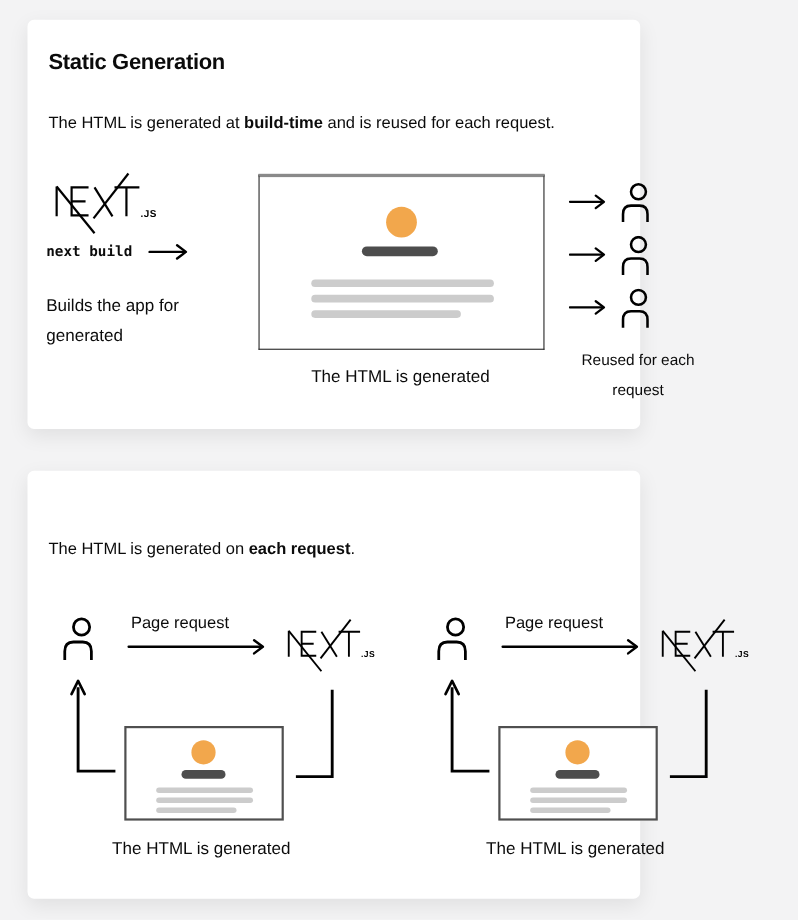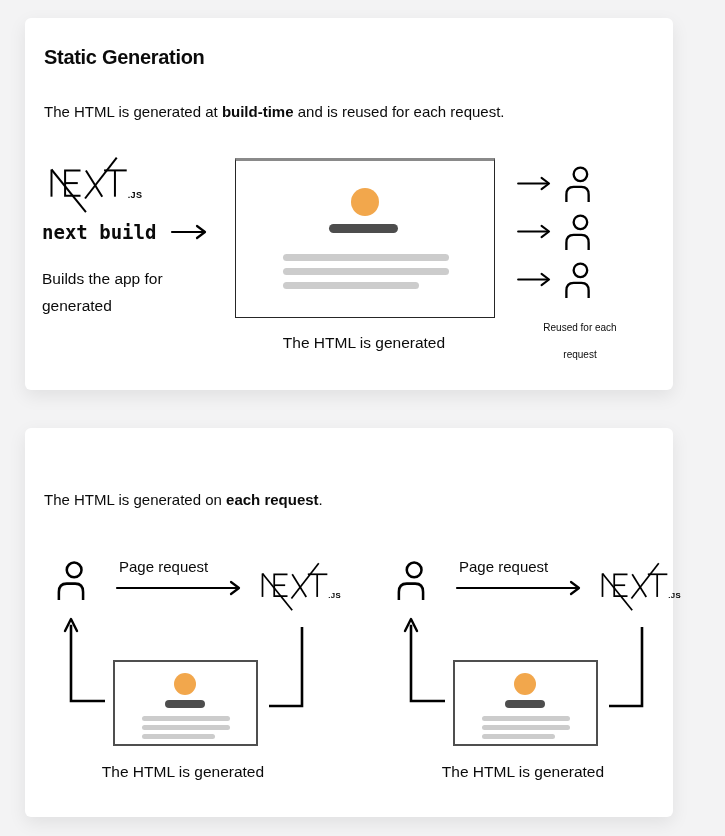--- a/index.html
+++ b/index.html
@@ -5,57 +5,57 @@
   html,body{margin:0;padding:0;}
   body{
     width:725px;height:836px;position:relative;
     background:#f3f3f4;
     font-family:"Liberation Sans",sans-serif;
     color:#0b0b0b;
     -webkit-font-smoothing:antialiased;
   }
   .abs{position:absolute;}
   .card{
-    position:absolute;left:25px;width:648px;background:#fff;
+    position:absolute;left:25px;width:557px;background:#fff;
     border-radius:6px;box-shadow:0 6px 18px rgba(0,0,0,0.08);
   }
   #card-static{top:18px;height:372px;}
   #card-ssr{top:428px;height:389px;}
   .card-title{
     font-size:20px;font-weight:700;letter-spacing:-0.3px;margin:0;
   }
   .card-desc{font-size:15px;margin:0;}
   .card-desc b{font-weight:700;}
   
   .sg-title{left:19px;top:28px;}
   .sg-desc{left:19px;top:85px;}
   .sg-logo{left:15px;top:137px;width:110px;height:58px;}
   .sg-cmdrow{left:17px;top:203px;display:flex;align-items:center;gap:14px;}
   .cmd-text{
     font-family:"DejaVu Sans Mono","Liberation Mono",monospace;
-    font-weight:700;font-size:19px;white-space:nowrap;
+    font-weight:700;font-size:13px;white-space:nowrap;
   }
   .sg-note{left:17px;top:247px;font-size:15.5px;line-height:27px;}
   .browser{
     left:210px;top:140px;width:258px;height:156px;background:#fff;
     border:1px solid #262626;border-top:3px solid #8a8a8a;
   }
   .dot{border-radius:50%;background:#f2a74c;}
   .bar-dark{background:#4d4d4d;border-radius:5px;}
   .bar-light{background:#cccccc;border-radius:4px;}
   .sg-caption{left:210px;top:316px;width:258px;text-align:center;font-size:15.5px;}
   .sg-arrow{width:36px;height:15px;}
   .sg-arrow1{left:492px;top:158px;}
   .sg-arrow2{left:492px;top:206px;}
   .sg-arrow3{left:492px;top:254px;}
   .sg-user{width:30px;height:37px;}
   .sg-user1{left:538px;top:148px;}
   .sg-user2{left:538px;top:196px;}
   .sg-user3{left:538px;top:244px;}
-  .sg-reuse{left:485px;top:296px;width:140px;text-align:center;font-size:10px;line-height:27px;}
+  .sg-reuse{left:485px;top:296px;width:140px;text-align:center;font-size:14px;line-height:27px;}
   
   .ssr-title{left:19px;top:27px;}
   .ssr-desc{left:19px;top:63px;}
   .ssr-diagram{position:absolute;top:130px;width:340px;height:230px;}
   .ssr-d1{left:0;}
   .ssr-d2{left:340px;}
   .ssr-user{left:30px;top:3px;width:33px;height:40px;}
   .ssr-reqlabel{left:94px;top:0;width:128px;font-size:15px;}
   .ssr-arrow{left:90px;top:22px;width:128px;height:16px;}
   .ssr-logo{left:228px;top:3px;width:94px;height:50px;}

